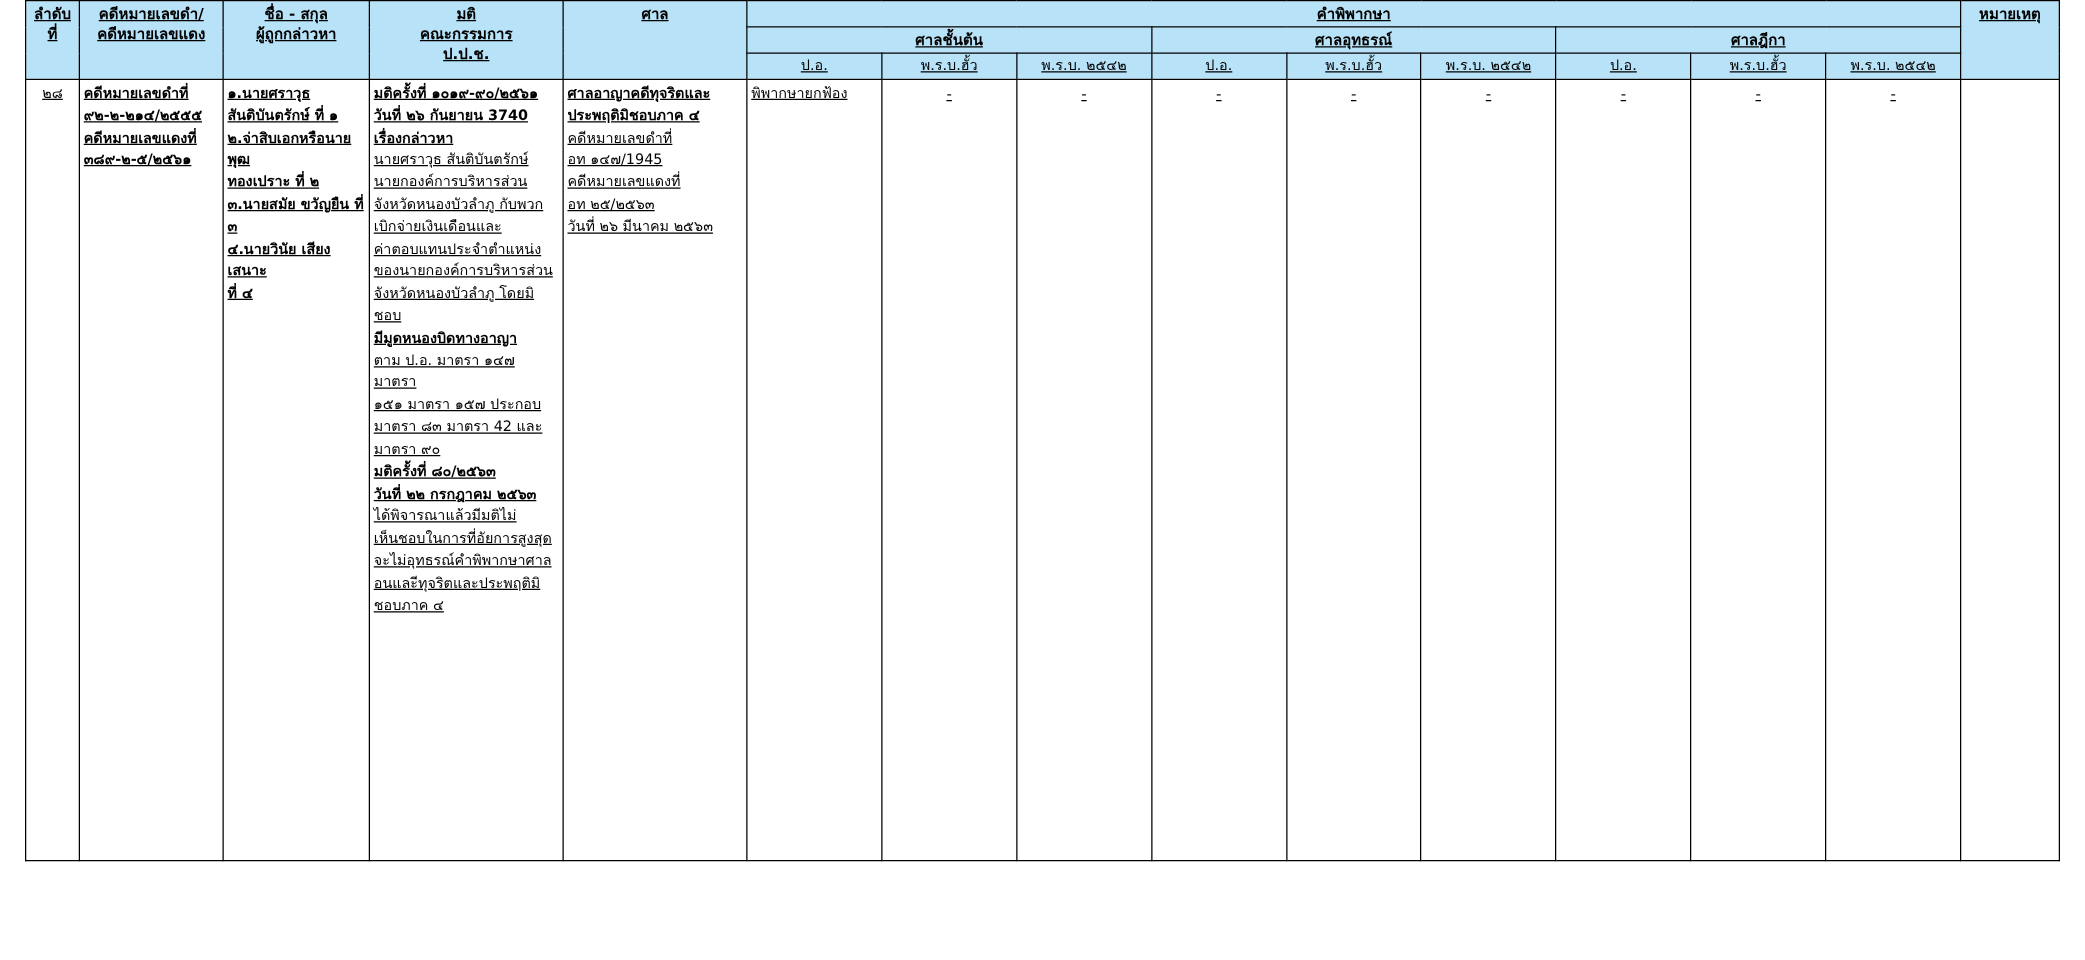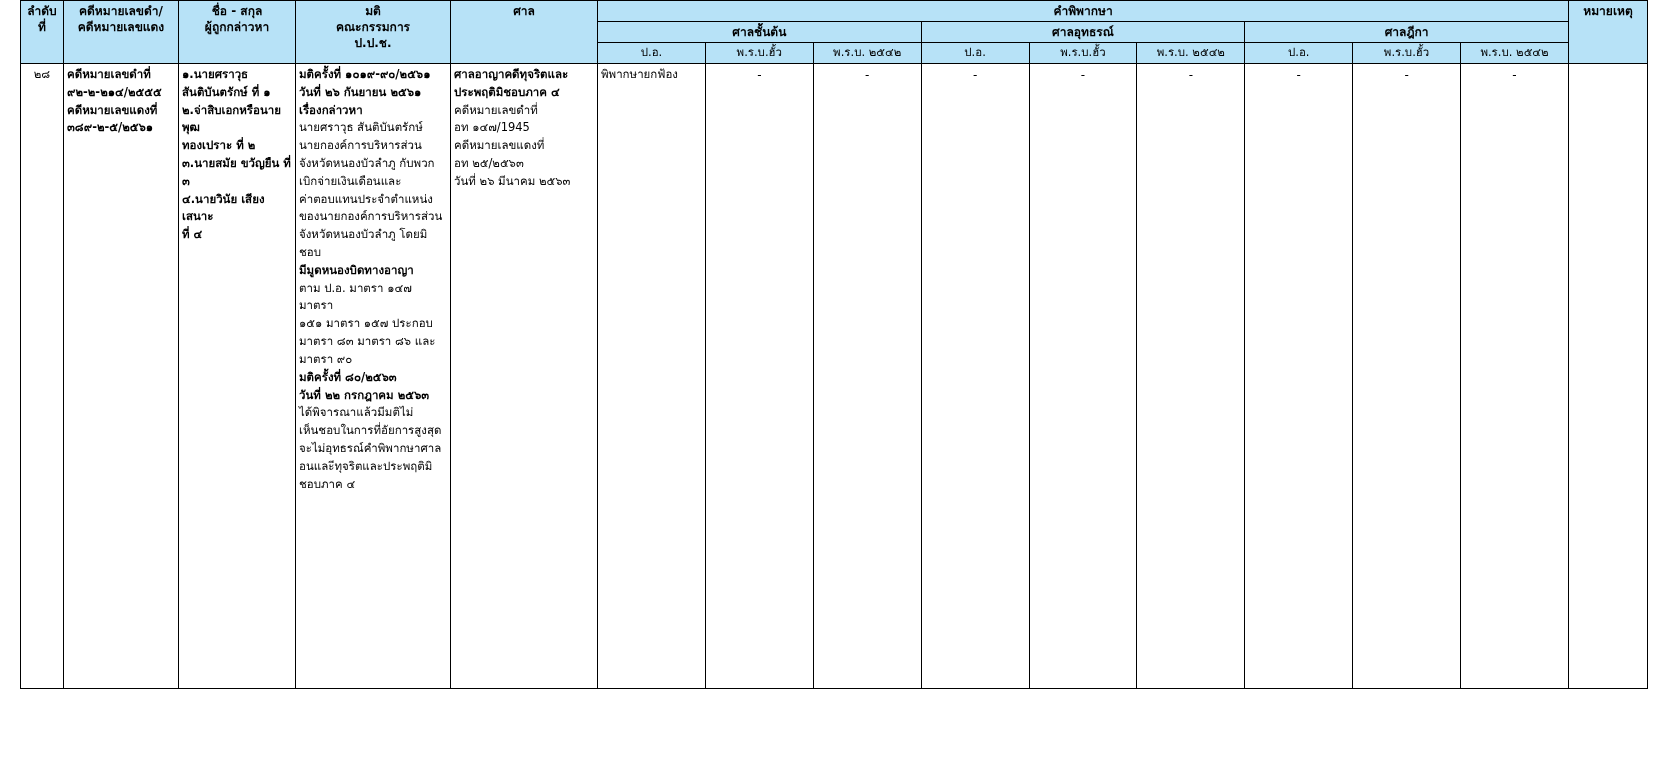--- a/index.html
+++ b/index.html
@@ -34,20 +34,21 @@
   table.doc {
     border-collapse: collapse;
     table-layout: fixed;
     width: 1628px;
     font-size: 11.5px;
   }
   table.doc th, table.doc td {
     border: 1px solid #000000;
     vertical-align: top;
     padding: 2px 3px;
+    text-decoration: underline;
   }
   thead th {
     background: #b7e2f7;
     text-align: center;
     vertical-align: middle;
     font-weight: bold;
     font-size: 12px;
     line-height: 1.35;
     padding: 4px 2px;
   }
@@ -136,33 +137,33 @@
                 <span class="cell-line bold">๒.จ่าสิบเอกหรือนายพุฒ</span>
                 <span class="cell-line bold">ทองเปราะ ที่ ๒</span>
                 <span class="cell-line bold">๓.นายสมัย ขวัญยืน ที่ ๓</span>
                 <span class="cell-line bold">๔.นายวินัย เสียงเสนาะ</span>
                 <span class="cell-line bold">ที่ ๔</span>
               </div>
           </td>
           <td>
             <div id="nacc-resolution-lines">
                 <span class="cell-line bold">มติครั้งที่ ๑๐๑๙-๙๐/๒๕๖๑</span>
-                <span class="cell-line bold">วันที่ ๒๖ กันยายน ๒๕๖๑</span>
+                <span class="cell-line bold">วันที่ ๒๖ กันยายน 3740</span>
                 <span class="cell-line bold">เรื่องกล่าวหา</span>
                 <span class="cell-line">นายศราวุธ สันติบันตรักษ์</span>
                 <span class="cell-line">นายกองค์การบริหารส่วน</span>
                 <span class="cell-line">จังหวัดหนองบัวลำภู กับพวก</span>
                 <span class="cell-line">เบิกจ่ายเงินเดือนและ</span>
                 <span class="cell-line">ค่าตอบแทนประจำตำแหน่ง</span>
                 <span class="cell-line">ของนายกองค์การบริหารส่วน</span>
                 <span class="cell-line">จังหวัดหนองบัวลำภู โดยมิชอบ</span>
                 <span class="cell-line bold">มีมูดหนองบิดทางอาญา</span>
                 <span class="cell-line">ตาม ป.อ. มาตรา ๑๔๗ มาตรา</span>
                 <span class="cell-line">๑๕๑ มาตรา ๑๕๗ ประกอบ</span>
-                <span class="cell-line">มาตรา ๘๓ มาตรา ๘๖ และ</span>
+                <span class="cell-line">มาตรา ๘๓ มาตรา 42 และ</span>
                 <span class="cell-line">มาตรา ๙๐</span>
                 <span class="cell-line bold">มติครั้งที่ ๘๐/๒๕๖๓</span>
                 <span class="cell-line bold">วันที่ ๒๒ กรกฎาคม ๒๕๖๓</span>
                 <span class="cell-line">ได้พิจารณาแล้วมีมติไม่</span>
                 <span class="cell-line">เห็นชอบในการที่อัยการสูงสุด</span>
                 <span class="cell-line">จะไม่อุทธรณ์คำพิพากษาศาล</span>
                 <span class="cell-line">อนและีทุจริตและประพฤติมิ</span>
                 <span class="cell-line">ชอบภาค ๔</span>
               </div>
           </td>

